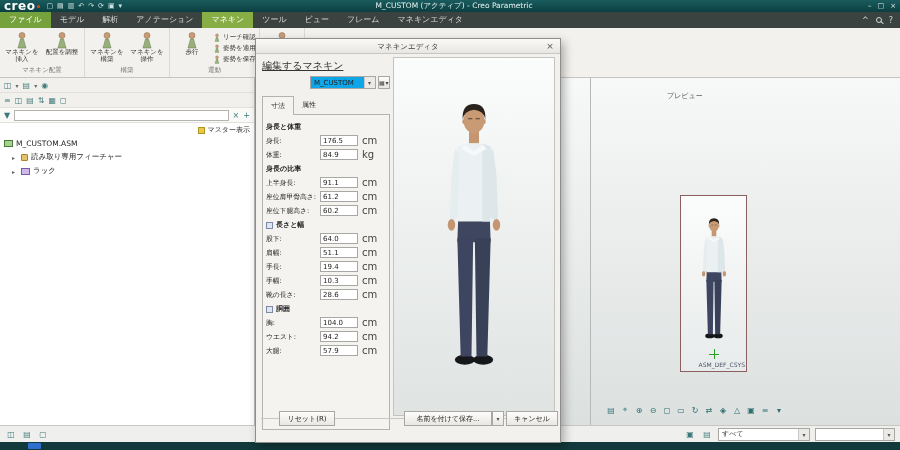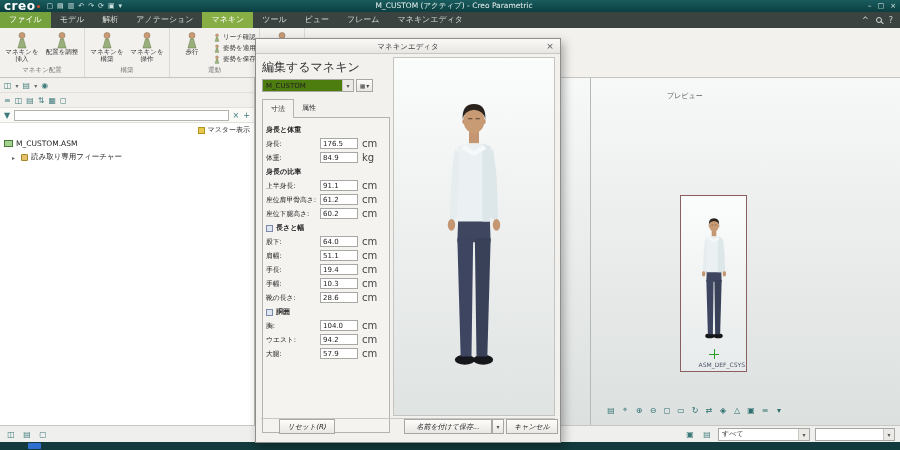--- a/index.html
+++ b/index.html
@@ -58,39 +58,39 @@
 .csys-x{position:absolute;left:28px;bottom:16px;width:10px;height:1px;background:#2aa02a;}
 .csys-y{position:absolute;left:33px;bottom:12px;width:1px;height:10px;background:#2aa02a;}
 .gfx-toolbar{position:absolute;left:350px;top:326px;display:flex;gap:2px;}
 .gfx-icn{width:12px;height:12px;display:flex;align-items:center;justify-content:center;font-size:8px;color:#2e6f6f;}
 
 
 .dialog{position:absolute;left:255px;top:38px;width:306px;height:405px;background:#f2f1ee;border:1px solid #8f8d89;box-shadow:3px 4px 9px rgba(0,0,0,.3);z-index:10;}
 .dlg-title{height:15px;background:linear-gradient(#fbfaf8,#e8e6e2);border-bottom:1px solid #c9c7c3;position:relative;text-align:center;font-size:7.5px;color:#444;line-height:15px;}
 .dlg-close{position:absolute;right:3px;top:0;width:14px;text-align:center;font-size:9px;color:#555;line-height:15px;}
 .dlg-left{position:absolute;left:6px;top:20px;width:128px;}
-.edit-label{font-size:12px;color:#333;margin-bottom:3px;}
+.edit-label{font-size:10px;color:#333;margin-bottom:3px;text-decoration:underline;}
 .name-row{display:flex;gap:2px;align-items:center;}
-.name-combo{width:92px;height:13px;background:#4d7c0f;border:1px solid #a9a7a3;font-size:7px;display:flex;align-items:center;padding-left:3px;color:#222;}
+.name-combo{width:92px;height:13px;background:#0ea5e9;border:1px solid #a9a7a3;font-size:7px;display:flex;align-items:center;padding-left:3px;color:#222;margin-left:48px;}
 .name-combo .car,.combo .car{margin-left:auto;width:11px;height:100%;border-left:1px solid #c9c7c3;display:flex;align-items:center;justify-content:center;font-size:6px;color:#555;background:#eceae7;}
 .name-btn{width:17px;height:13px;border:1px solid #a9a7a3;background:linear-gradient(#fcfcfb,#e8e6e2);display:flex;align-items:center;justify-content:center;font-size:6px;color:#444;gap:1px;}
 .dlg-tabs{display:flex;margin-top:6px;}
 .dtab{font-size:7px;padding:4px 8px;color:#333;position:relative;top:1px;}
 .dtab.active{background:#f4f3f0;border:1px solid #b5b3af;border-bottom:none;}
 .form{border:1px solid #b5b3af;padding:3px 3px;height:316px;background:#f4f3f0;overflow:hidden;}
 .sect-h{font-size:7px;font-weight:bold;color:#222;margin:4px 0 2px;display:flex;align-items:center;gap:3px;}
 .sect-icn{width:7px;height:7px;border:1px solid #7a8aa8;background:#dfe6f2;}
 .frow{display:flex;align-items:center;margin:3px 0;}
 .flabel{width:54px;font-size:6.8px;color:#222;flex:none;overflow:hidden;white-space:nowrap;}
 .fval{width:38px;height:11px;border:1px solid #a9a7a3;font-size:7px;padding:0 2px;font-family:inherit;background:#fff;color:#222;flex:none;}
 .funit{font-size:10px;color:#444;margin-left:4px;}
 .dlg-view{position:absolute;left:137px;top:18px;right:5px;bottom:26px;background:linear-gradient(#fbfcfc,#dfe3e2);border:1px solid #c5c3bf;overflow:hidden;}
 .dlg-view svg{display:block;margin:26px auto 0;}
 .dlg-sep{position:absolute;left:5px;right:5px;bottom:23px;height:1px;background:#c9c7c3;}
-.btn{position:absolute;bottom:8px;height:15px;border:1px solid #a9a7a3;background:linear-gradient(#fdfdfc,#e9e7e3);font-size:7px;color:#222;display:flex;align-items:center;justify-content:center;white-space:nowrap;font-style:italic;}
+.btn{position:absolute;bottom:16px;height:15px;border:1px solid #a9a7a3;background:linear-gradient(#fdfdfc,#e9e7e3);font-size:7px;color:#222;display:flex;align-items:center;justify-content:center;white-space:nowrap;}
 .btn-reset{left:23px;width:56px;}
 .btn-save{right:68px;width:88px;}
 .btn-save-car{right:56px;width:12px;font-size:6px;color:#555;}
 .btn-cancel{right:2px;width:52px;}
 
 
 .statusbar{position:absolute;left:0;right:0;bottom:8px;height:17px;background:#eff0ee;border-top:1px solid #c9c7c3;display:flex;align-items:center;padding:0 5px;gap:4px;z-index:3;}
 .sb-icn{width:12px;height:12px;display:flex;align-items:center;justify-content:center;font-size:8px;color:#3a7878;}
 .sb-right{margin-left:auto;display:flex;align-items:center;gap:5px;}
 .combo{width:92px;height:13px;background:#fff;border:1px solid #a9a7a3;display:flex;align-items:center;font-size:7px;color:#333;padding-left:3px;}
@@ -307,20 +307,25 @@
     </div>
     <div class="titem">
       <span class="asm-icn"></span>
       <span>M_CUSTOM.ASM</span>
     </div>
     <div class="titem indent">
       <span class="arrow">▸</span>
       <span class="lock-icn"></span>
       <span>読み取り専用フィーチャー</span>
     </div>
+    <div class="titem indent">
+      <span class="arrow">▸</span>
+      <span class="rack-icn"></span>
+      <span>ラック</span>
+    </div>
   </div>
 
   <div class="dialog">
     <div class="dlg-title">
       <span>マネキンエディタ</span>
       <span class="dlg-close">×</span>
     </div>
 
     <div class="dlg-left">
       <div class="edit-label">編集するマネキン</div>

